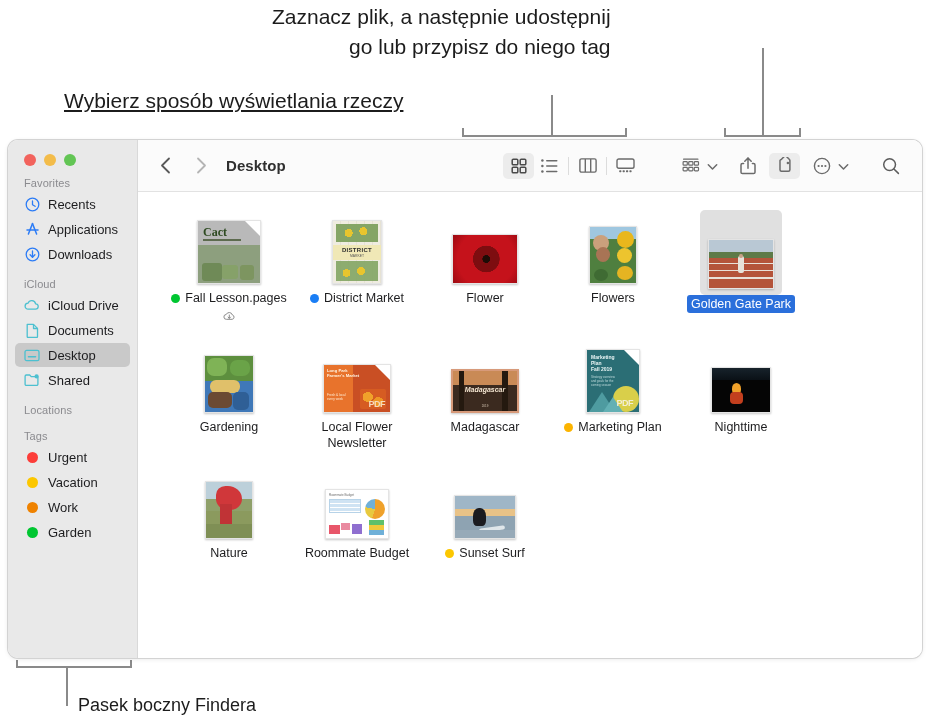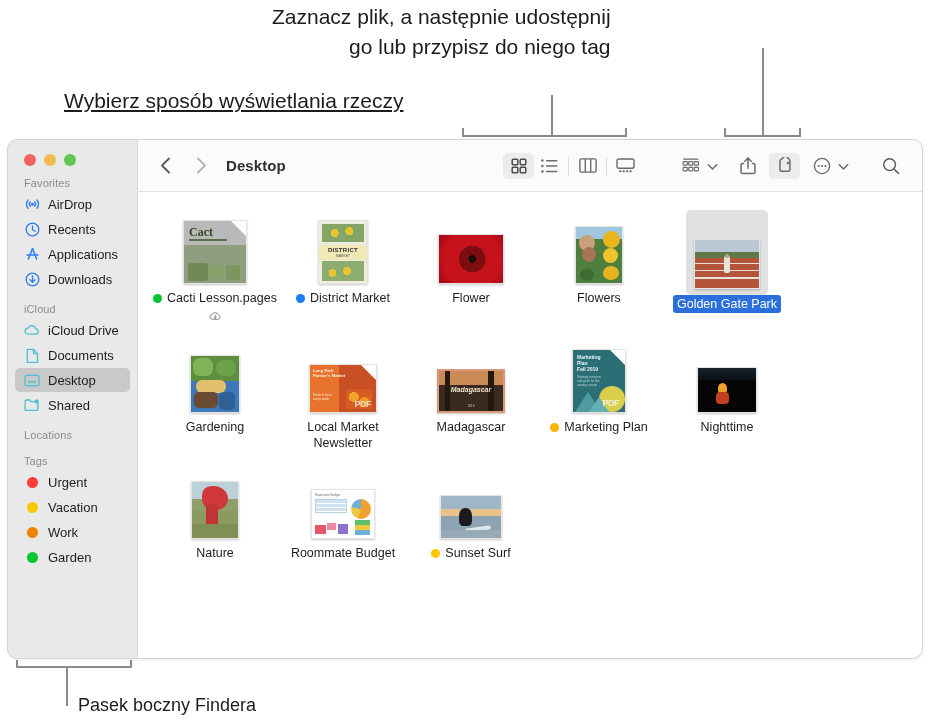--- a/index.html
+++ b/index.html
@@ -104,21 +104,21 @@
     border-radius: 5px;
   }
   .tb-btn.active { background: #ececec; }
   .tb-sep { width: 1px; height: 18px; background: #dcdcdc; margin: 0 3px; }
   .chev { margin-left: 1px; }
   .grp { display: flex; align-items: center; }
 
   
   #file-grid {
     flex: 1 1 auto;
-    padding: 18px 6px 0 13px;
+    padding: 18px 6px 0 27px;
     display: flex;
     flex-wrap: wrap;
     align-content: flex-start;
     overflow: hidden;
   }
   .file-cell {
     width: 128px;
     margin-bottom: 14px;
     display: flex; flex-direction: column; align-items: center;
   }
@@ -188,32 +188,20 @@
   <div id="finder-window">
 
     <div id="sidebar">
       <div id="traffic-lights">
         <span class="light red"></span>
         <span class="light yellow"></span>
         <span class="light green"></span>
       </div>
       <div id="sidebar-sections">
           <div class="sb-section">Favorites</div>
-          <div class="sb-item">
-            <span class="sb-ico">
-              <svg width="15" height="15" viewBox="0 0 15 15">
-                <path d="M3.2 11.4a6 6 0 0 1 0-8.4" fill="none" stroke="#2c7cf6" stroke-width="1.3" stroke-linecap="round"></path>
-                <path d="M11.8 3a6 6 0 0 1 0 8.4" fill="none" stroke="#2c7cf6" stroke-width="1.3" stroke-linecap="round"></path>
-                <path d="M5.4 9.4a3.2 3.2 0 0 1 0-4.4" fill="none" stroke="#2c7cf6" stroke-width="1.3" stroke-linecap="round"></path>
-                <path d="M9.6 5a3.2 3.2 0 0 1 0 4.4" fill="none" stroke="#2c7cf6" stroke-width="1.3" stroke-linecap="round"></path>
-                <circle cx="7.5" cy="7.2" r="1.5" fill="#2c7cf6"></circle>
-              </svg>
-            </span>
-            <span class="sb-label">AirDrop</span>
-          </div>
           <div class="sb-item">
             <span class="sb-ico">
               <svg width="15" height="15" viewBox="0 0 15 15">
                 <circle cx="7.5" cy="7.5" r="6.3" fill="none" stroke="#2c7cf6" stroke-width="1.3"></circle>
                 <path d="M7.5 4v3.7l2.6 1.6" fill="none" stroke="#2c7cf6" stroke-width="1.3" stroke-linecap="round" stroke-linejoin="round"></path>
               </svg>
             </span>
             <span class="sb-label">Recents</span>
           </div>
           <div class="sb-item">
@@ -431,21 +419,21 @@
         <div style="position:absolute;top:4px;left:5px;color:#2d4a20;font-weight:700;font-size:12px;font-family:'Liberation Serif',serif;">Cact</div>
         <div style="position:absolute;top:18px;left:5px;width:38px;height:2px;background:#5d6b4f;"></div>
         <div style="position:absolute;bottom:2px;left:4px;width:20px;height:18px;background:#6f8a57;border-radius:3px;"></div>
         <div style="position:absolute;bottom:4px;left:24px;width:16px;height:14px;background:#86a169;border-radius:3px;"></div>
         <div style="position:absolute;bottom:3px;right:6px;width:14px;height:15px;background:#7d9560;border-radius:3px;"></div>
         <div class="doc-fold"></div>
               </div>
             </div>
             <div class="fname">
               <span class="fdot" style="background: rgb(0, 198, 49);"></span>
-              <span class="fname-text">Cacti Lesson.pages</span>
+              <span class="fname-text">Fall Lesson.pages</span>
               <span class="cloud-ico"><svg width="13" height="10" viewBox="0 0 13 10">
                   <path d="M3.4 8.3a2.4 2.4 0 0 1-.2-4.8 3.3 3.3 0 0 1 6.2.5 2.2 2.2 0 0 1-.2 4.3Z" fill="none" stroke="#8a8a8a" stroke-width="1"></path>
                   <path d="M6.3 4v3.2" fill="none" stroke="#8a8a8a" stroke-width="1" stroke-linecap="round"></path>
                   <path d="M5.1 6.1 6.3 7.4 7.5 6.1" fill="none" stroke="#8a8a8a" stroke-width="1" stroke-linecap="round" stroke-linejoin="round"></path>
                 </svg></span>
             </div>
           </div>
           <div class="file-cell">
             <div class="thumb-wrap">
               <div class="thumb" style="width:48px;height:62px;background:#f3f0e6;">
@@ -518,21 +506,21 @@
               <div class="thumb doc-page" style="width:66px;height:47px;background:#e8762c;">
         <div style="position:absolute;inset:0;background:linear-gradient(90deg,#e8732c 0 44%, #c94f24 44% 100%);"></div>
         <div style="position:absolute;top:3px;left:3px;font-size:4.2px;line-height:5px;color:#fff4e3;font-weight:700;">Long Park<br>Farmer's Market</div>
         <div style="position:absolute;top:28px;left:3px;font-size:3.2px;line-height:4px;color:#ffe9cf;">Fresh &amp; local<br>every week</div>
         <div style="position:absolute;top:24px;right:4px;width:26px;height:20px;background:radial-gradient(circle at 30% 40%,#f0a22a 0 5px,transparent 5px),radial-gradient(circle at 70% 65%,#ee9624 0 5px,transparent 5px),#d65c22;border-radius:2px;"></div>
         <div style="position:absolute;bottom:3px;right:5px;font-size:9px;font-weight:800;color:#f5d9bd;letter-spacing:-.5px;">PDF</div>
         <div class="doc-fold"></div>
               </div>
             </div>
             <div class="fname">
-              <span class="fname-text">Local Market Newsletter</span>
+              <span class="fname-text">Local Flower Newsletter</span>
             </div>
           </div>
           <div class="file-cell">
             <div class="thumb-wrap">
               <div class="thumb" style="width:64px;height:40px;background:linear-gradient(#c98a56 0 34%, #3b2a1f 34% 100%);border:2px solid #d79a7a;">
         <div style="position:absolute;top:0;left:6px;width:5px;height:100%;background:#24190f;"></div>
         <div style="position:absolute;top:0;right:9px;width:6px;height:100%;background:#24190f;"></div>
         <div style="position:absolute;top:38%;left:0;right:0;text-align:center;font-size:7px;font-weight:700;color:#f2e4cf;font-style:italic;">Madagascar</div>
         <div style="position:absolute;bottom:3px;left:0;right:0;text-align:center;font-size:3px;color:#cfc0ae;">2019</div>
               </div>

